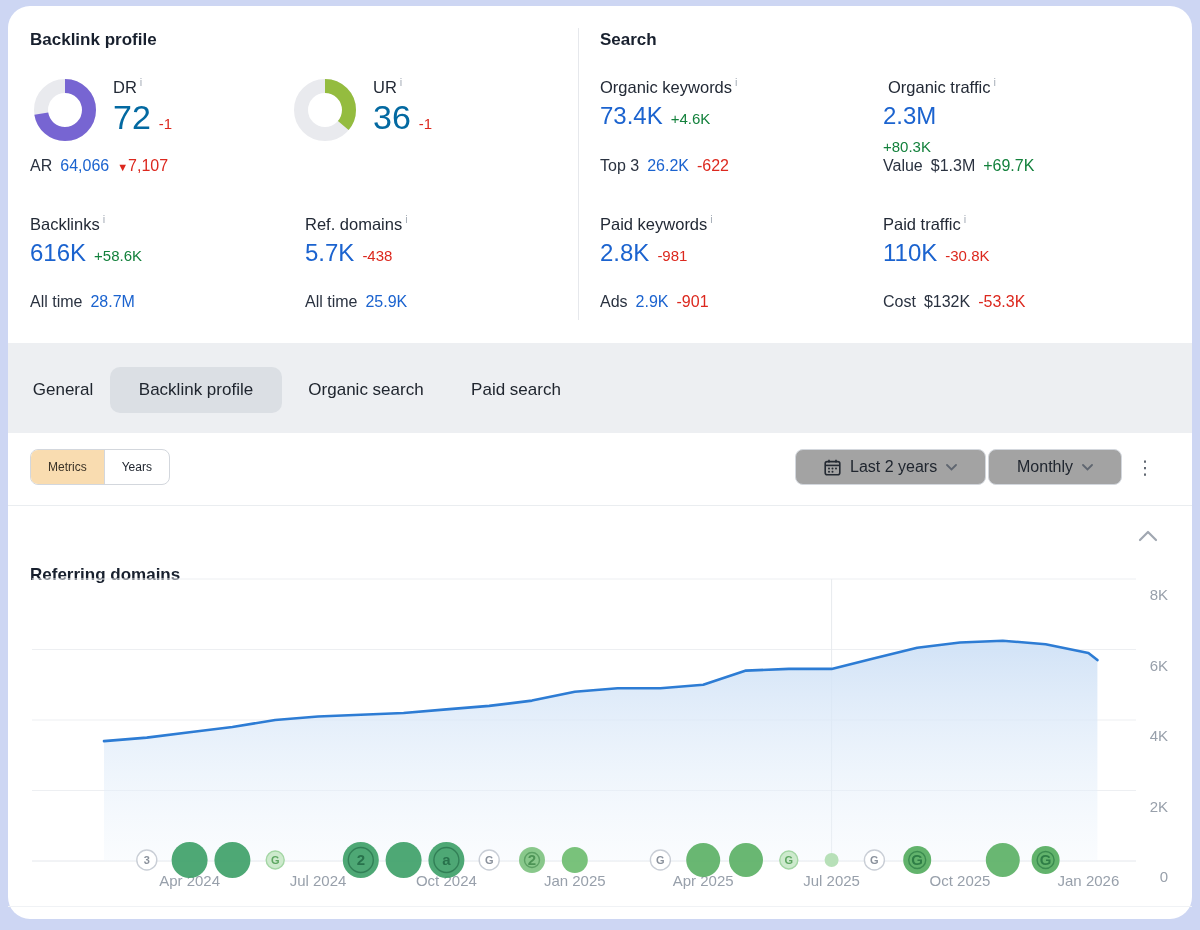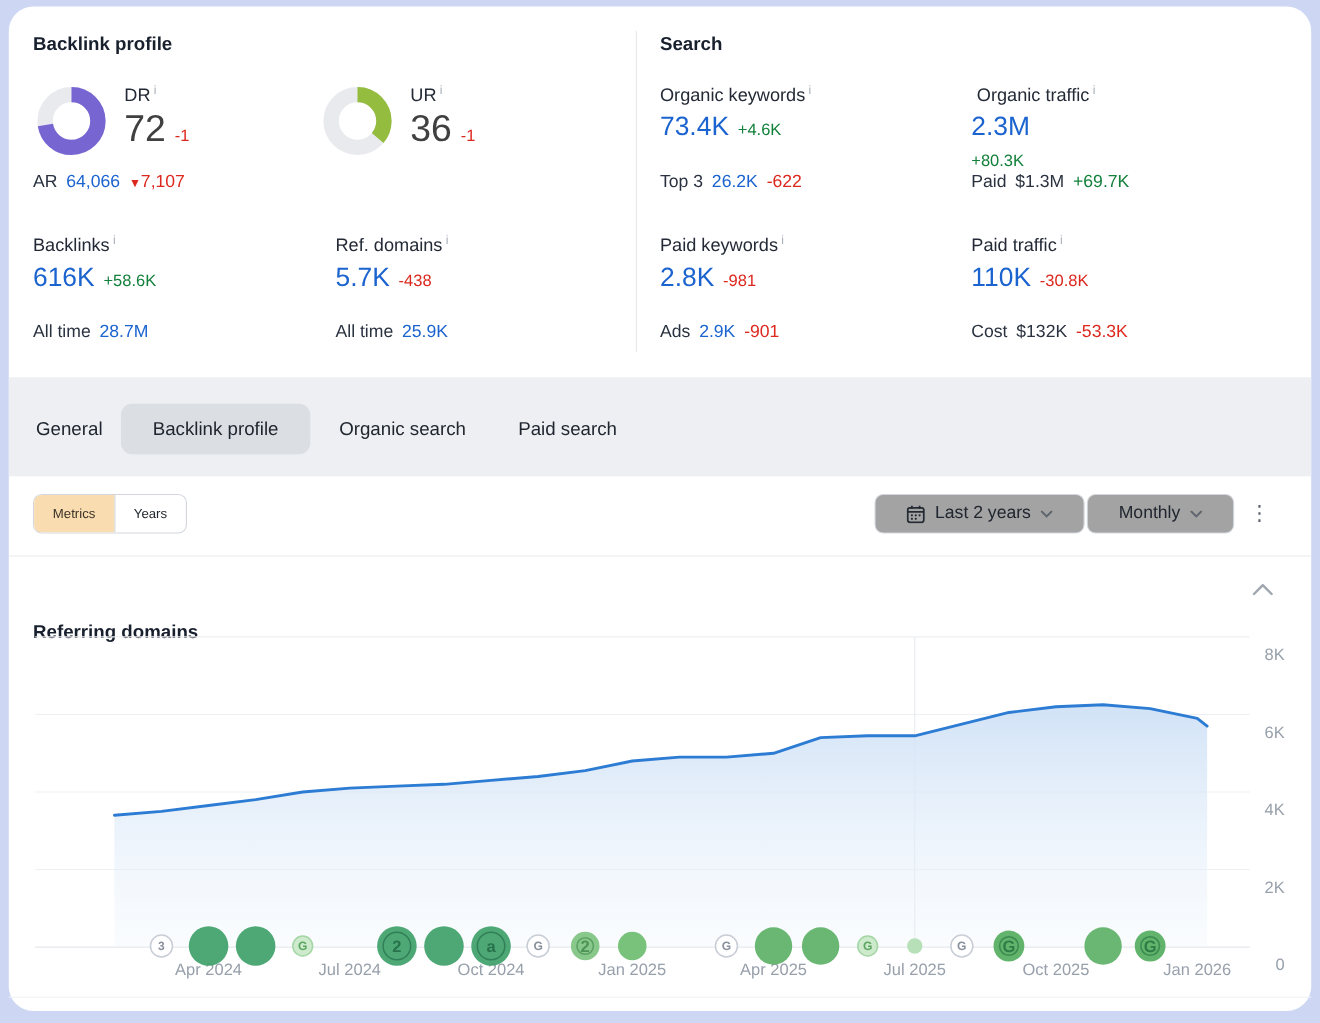--- a/index.html
+++ b/index.html
@@ -4,21 +4,21 @@
 <style>
   * { margin:0; padding:0; box-sizing:border-box; }
   html,body { width:1200px; height:930px; }
   body { background:#cdd6f3; font-family:"Liberation Sans", sans-serif; position:relative; overflow:hidden; }
   .abs { position:absolute; }
   .card { left:8px; top:6px; width:1184px; height:913px; background:#fff; border-radius:22px; }
   .sec-title { font-size:17px; font-weight:bold; color:#18202e; }
   .m-label { font-size:16.5px; color:#232a36; }
   .info-i { font-size:11px; color:#a7aeb8; vertical-align:super; margin-left:3px; cursor:default; }
   .bigrow { display:flex; align-items:baseline; gap:8px; }
-  .big-dark { font-size:34px; color:#404040;text-align:center; }
+  .big-dark { font-size:34px; color:#0369a1;text-align:center; }
   .big-blue { font-size:24px; color:#1b63cf; }
   .delta { font-size:15px; }
   .delta-g { color:#13813c; }
   .delta-r { color:#dc281e; }
   .subrow { display:flex; align-items:baseline; gap:8px; font-size:16px; color:#2a3240; }
   .val-blue { color:#1b63cf; }
   .tri { font-size:11px; }
   .vdiv { left:578px; top:28px; width:1px; height:292px; background:#e6e8ec; }
   .tabband { left:8px; top:343px; width:1184px; height:90px; background:#edeff2; }
   .tab { position:absolute; top:367px; height:46px; line-height:46px; font-size:17px; color:#20262f; text-align:center; cursor:pointer; }
@@ -102,21 +102,21 @@
   <span class="val-blue">26.2K</span>
   <span class="delta-r">-622</span>
 </div>
 
 <div class="abs m-label" style="left:888px; top:76px;"><span>Organic traffic</span><span class="info-i">i</span></div>
 <div class="abs bigrow" style="left:883px; top:102px;flex-direction:column;">
   <span class="big-blue">2.3M</span>
   <span class="delta delta-g">+80.3K</span>
 </div>
 <div class="abs subrow" style="left:883px; top:157px;">
-  <span>Paid</span>
+  <span>Value</span>
   <span>$1.3M</span>
   <span class="delta-g">+69.7K</span>
 </div>
 
 <div class="abs m-label" style="left:600px; top:213px;"><span>Paid keywords</span><span class="info-i">i</span></div>
 <div class="abs bigrow" style="left:600px; top:239px;">
   <span class="big-blue">2.8K</span>
   <span class="delta delta-r">-981</span>
 </div>
 <div class="abs subrow" style="left:600px; top:293px;">

